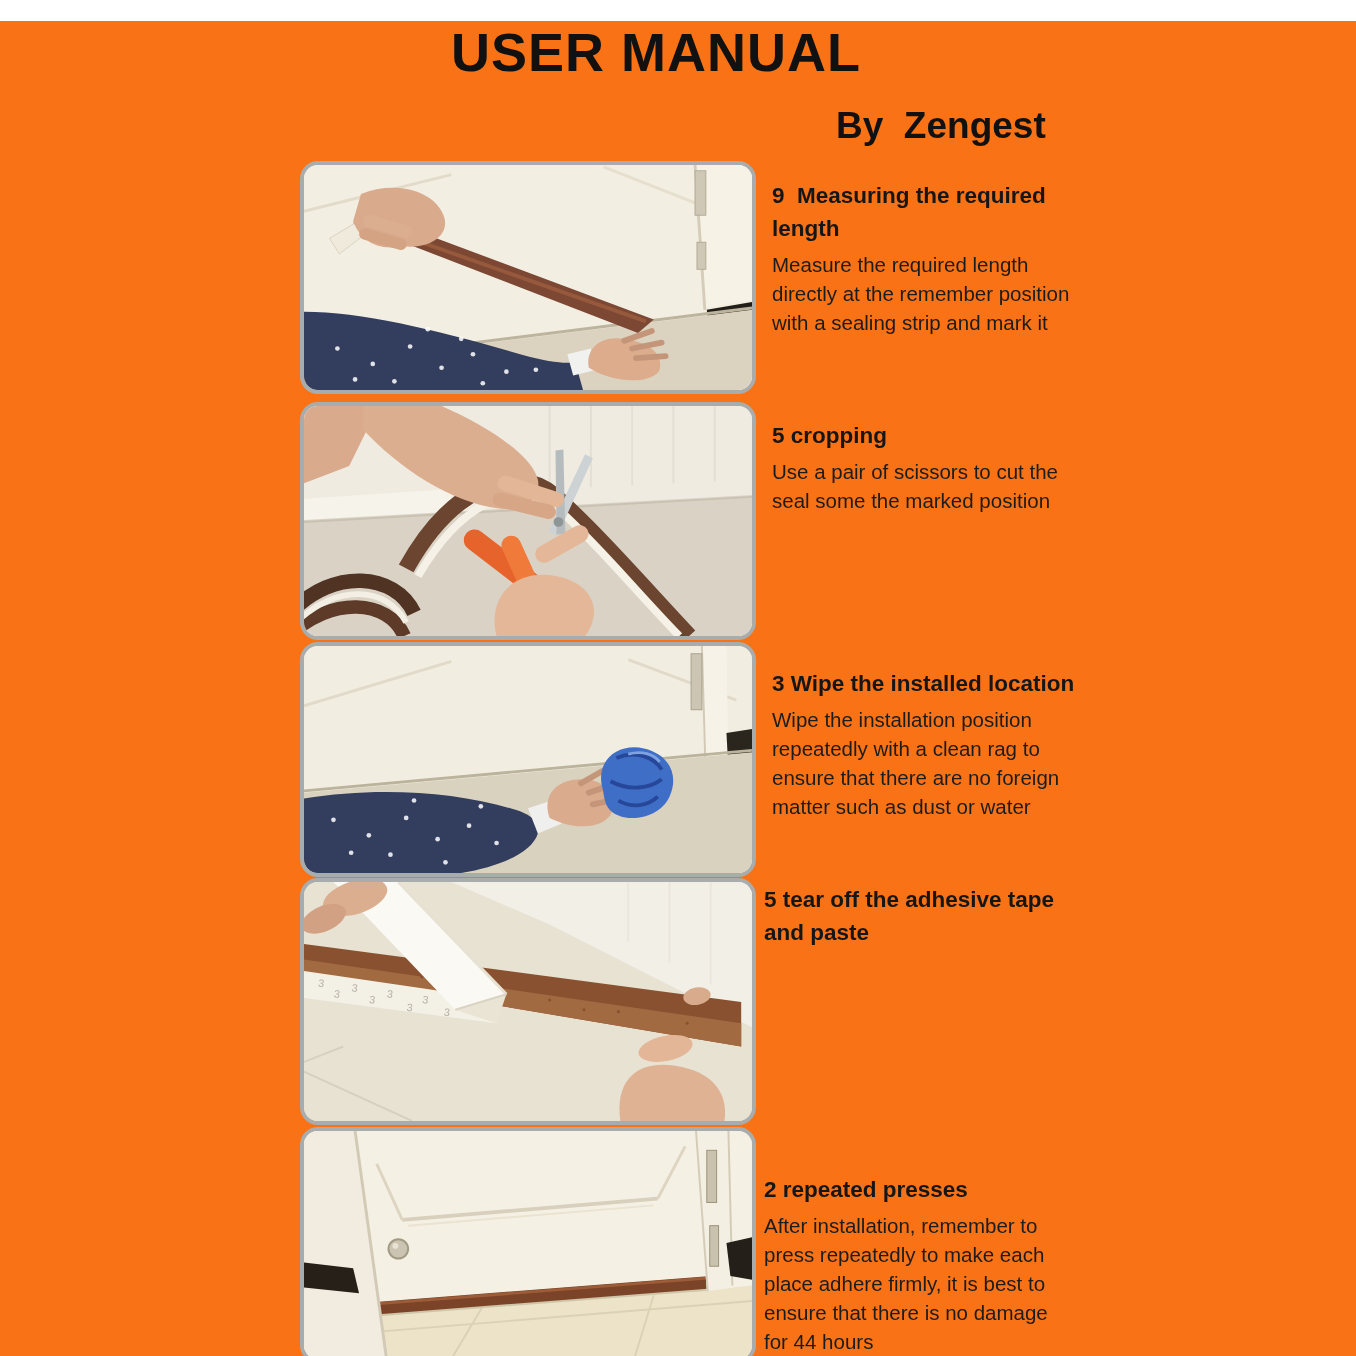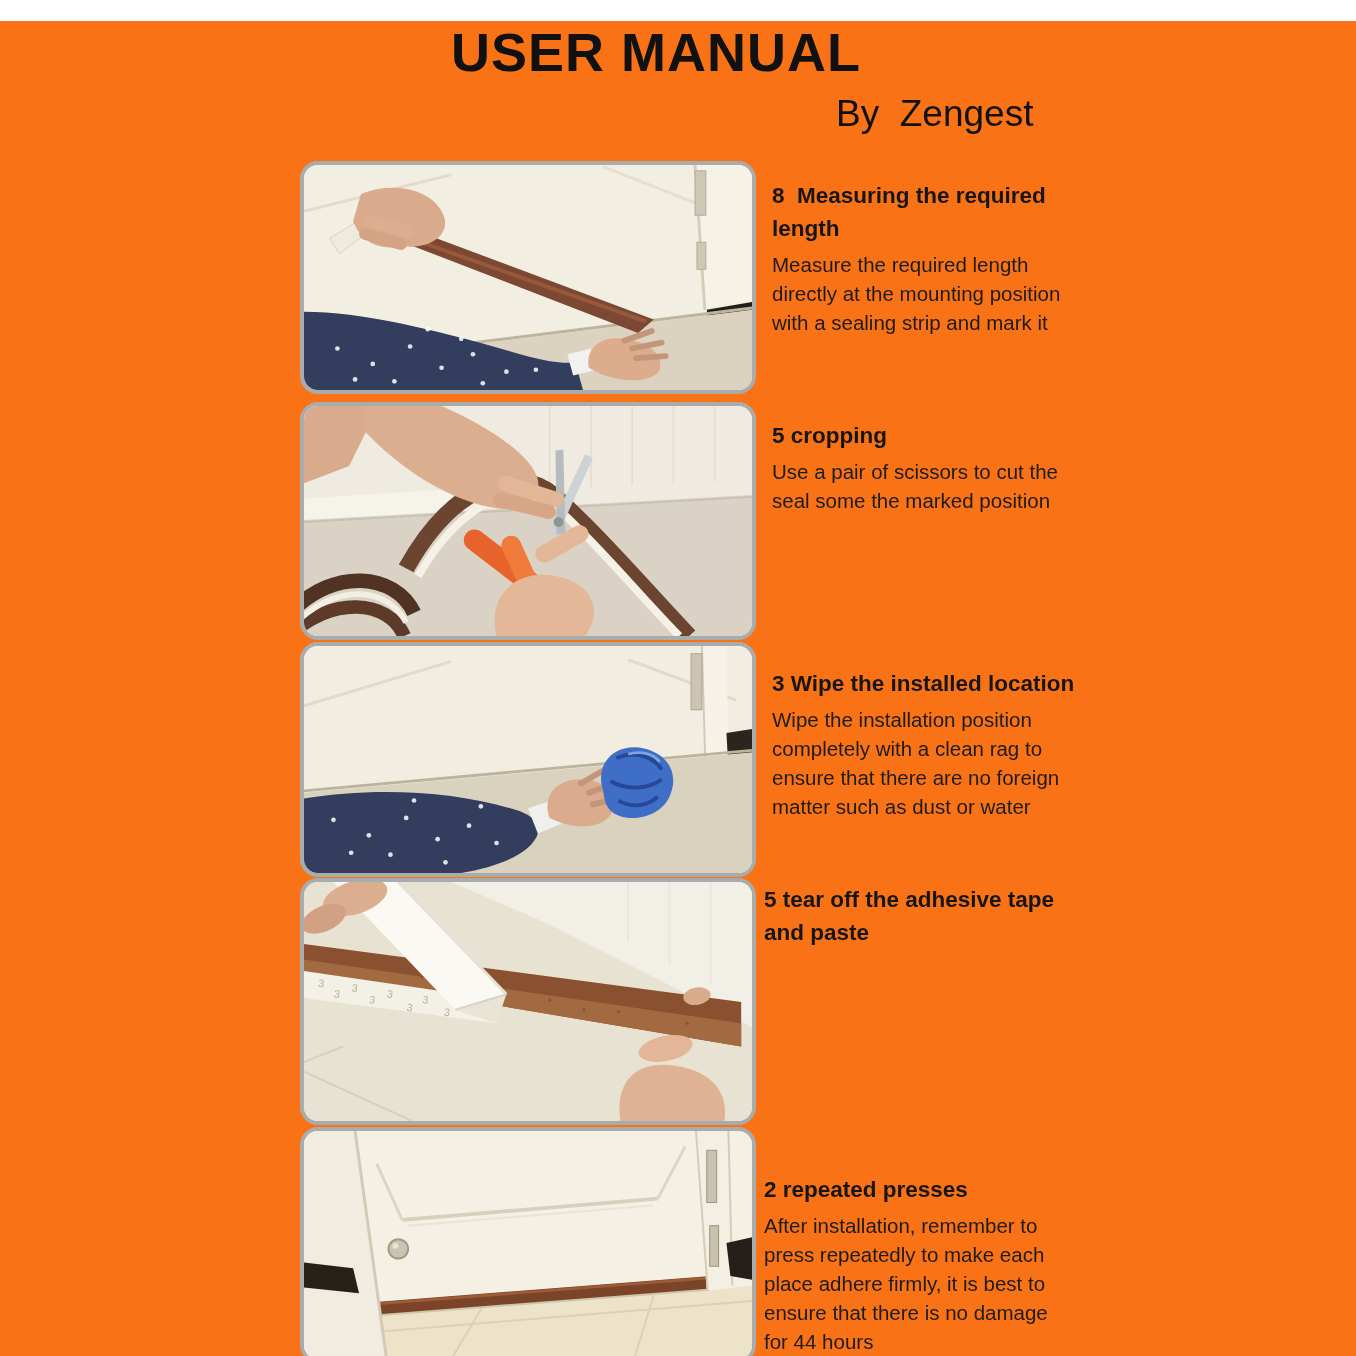--- a/index.html
+++ b/index.html
@@ -6,22 +6,22 @@
   .page{
     position:relative;width:1356px;height:1356px;background:#f97316;overflow:hidden;
     font-family:"Liberation Sans", sans-serif;color:#1a1a1a;margin-top:21px;
   }
   .title{
     position:absolute;top:0px;left:0;width:1356px;margin:0;text-align:center;
     transform:translateX(-22px);
     font-size:54px;font-weight:700;letter-spacing:1px;white-space:pre-wrap;color:#111;
   }
   .subtitle{
-    position:absolute;top:72px;left:836px;
-    font-size:37px;font-weight:400;white-space:pre-wrap;color:#111;
+    position:absolute;top:84px;left:836px;
+    font-size:37px;font-weight:700;white-space:pre-wrap;color:#111;
   }
   .photo{
     position:absolute;left:300px;width:456px;margin:0;
     border:4px solid #a8acac;border-radius:18px;overflow:hidden;box-sizing:border-box;
     background:#f0ece0;
   }
   .photo svg{display:block;width:100%;height:100%;}
   .p1{top:140px;height:233px;}
   .p2{top:381px;height:238px;}
   .p3{top:621px;height:235px;}
@@ -98,22 +98,22 @@
         <polygon points="268,196 292,190 298,212 274,218" fill="#f1f1ef"></polygon>
       </g>
       <g>
         <path d="M290,210 C286,190 302,176 326,180 C352,184 366,196 362,212 C356,226 318,228 290,210 Z" fill="#dcac8d"></path>
         <path d="M326,182 L354,172 M334,190 L364,184 M338,200 L368,198" stroke="#c59579" stroke-width="6" stroke-linecap="round" fill="none"></path>
       </g>
     </svg>
   </figure>
 
   <div class="text t1">
-    <h2>8  Measuring the required length</h2>
-    <p>Measure the required length directly at the mounting position with a sealing strip and mark it</p>
+    <h2>9  Measuring the required length</h2>
+    <p>Measure the required length directly at the remember position with a sealing strip and mark it</p>
   </div>
 
   <figure class="photo p2">
     <svg viewBox="0 0 456 238" preserveAspectRatio="none">
       <g>
         <rect width="456" height="238" fill="#efebe1"></rect>
         <path d="M250,0 L250,86 M292,0 L292,84 M334,0 L334,82 M376,0 L376,80 M418,0 L418,78" stroke="#e4dfd3" stroke-width="2" fill="none"></path>
         <polygon points="0,96 150,86 150,112 0,124" fill="#f6f3ea"></polygon>
       </g>
       <g>
@@ -193,21 +193,21 @@
       <g>
         <path d="M304,148 C296,120 318,100 346,106 C372,112 382,134 372,156 C362,178 330,184 314,172 C306,166 306,158 304,148 Z" fill="#3f6ec6"></path>
         <path d="M318,116 C336,108 356,114 364,128 M312,140 C330,150 352,148 364,138 M320,160 C334,168 350,166 360,156" stroke="#27489a" stroke-width="4" fill="none"></path>
         <path d="M330,112 C344,108 356,112 362,120" stroke="#7fa2e0" stroke-width="3" fill="none"></path>
       </g>
     </svg>
   </figure>
 
   <div class="text t3">
     <h2>3 Wipe the installed location</h2>
-    <p>Wipe the installation position completely with a clean rag to ensure that there are no foreign matter such as dust or water</p>
+    <p>Wipe the installation position repeatedly with a clean rag to ensure that there are no foreign matter such as dust or water</p>
   </div>
 
   <figure class="photo p4">
     <svg viewBox="0 0 456 247" preserveAspectRatio="none">
       <g>
         <rect width="456" height="247" fill="#e8e2d3"></rect>
         <polygon points="150,0 456,0 456,150 250,44" fill="#f2efe7"></polygon>
         <path d="M330,0 L330,62 M372,0 L372,84 M414,0 L414,106" stroke="#eae6dc" stroke-width="2" fill="none"></path>
         <path d="M0,196 L110,247 M40,170 L0,186" stroke="#d7d0c0" stroke-width="2" fill="none"></path>
       </g>

